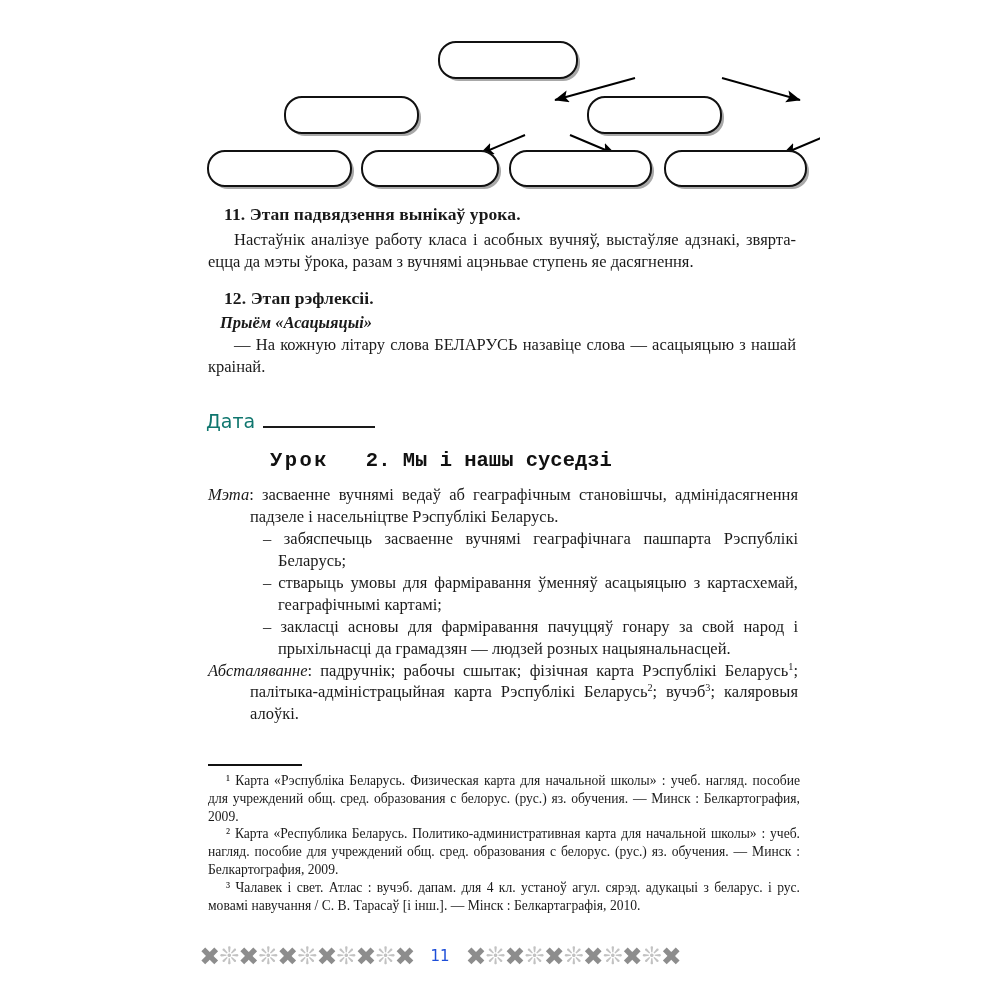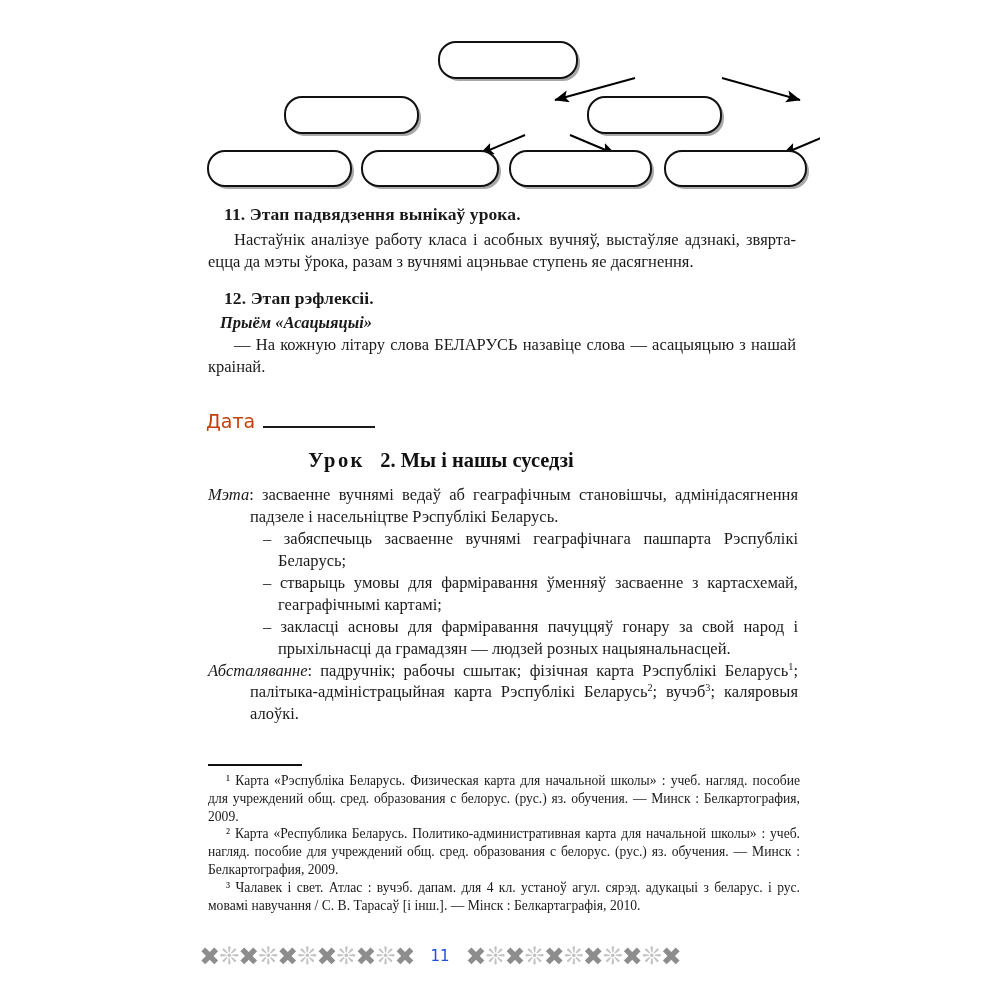--- a/index.html
+++ b/index.html
@@ -69,40 +69,40 @@
     font-family: "Liberation Serif", "DejaVu Serif", serif;
   }
 
   
   .date-line {
     position: absolute;
     left: 206px;
     top: 410px;
     font-family: "DejaVu Sans", "Liberation Sans", sans-serif;
     font-size: 19px;
-    color: #c2410c;
+    color: #0f766e;
     display: flex;
     align-items: flex-end;
     gap: 8px;
   }
   .date-rule {
     display: inline-block;
     width: 112px;
     height: 0;
     border-bottom: 2.2px solid #1a1a1a;
     margin-bottom: 4px;
   }
 
   
   .lesson-title {
     position: absolute;
     left: 2px; right: 0;
     top: 449px;
     text-align: center;
-    font-family: Liberation Serif, serif;
+    font-family: Liberation Mono, monospace;
     font-weight: bold;
     font-size: 20.5px;
     color: #111;
   }
   .lesson-title .word-spaced {
     letter-spacing: 2.4px;
   }
 
   
   .plan {
@@ -254,21 +254,21 @@
 
   <div class="plan">
 
     <div class="hang">
       <span class="lbl">Мэта</span><span>: засваенне вучнямі ведаў аб геаграфічным становішчы, адміні­дасягнення падзеле і насельніцтве Рэспублікі Беларусь.</span>
     </div>
 
 
     <div class="task-block">
       <div class="task">– забяспечыць засваенне вучнямі геаграфічнага пашпарта Рэс­публікі Беларусь;</div>
-      <div class="task">– стварыць умовы для фарміравання ўменняў засваенне з кар­тасхемай, геаграфічнымі картамі;</div>
+      <div class="task">– стварыць умовы для фарміравання ўменняў асацыяцыю з кар­тасхемай, геаграфічнымі картамі;</div>
       <div class="task">– закласці асновы для фарміравання пачуццяў гонару за свой народ і прыхільнасці да грамадзян — людзей розных нацыянальнасцей.</div>
     </div>
 
     <div class="hang">
       <span class="lbl">Абсталяванне</span><span>: падручнік; рабочы сшытак; фізічная карта Рэспублікі Беларусь</span><sup class="fn">1</sup><span>; палітыка-адміністрацыйная карта Рэспублікі Бела­русь</span><sup class="fn">2</sup><span>; вучэб</span><sup class="fn">3</sup><span>; каляровыя алоўкі.</span>
     </div>
   </div>
 
   <div class="fn-rule"></div>
   <div class="footnotes">

